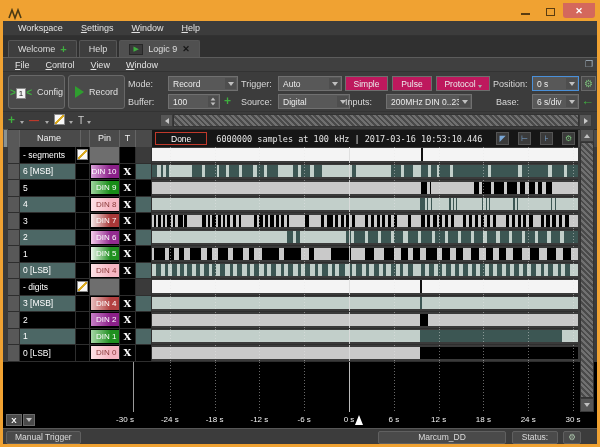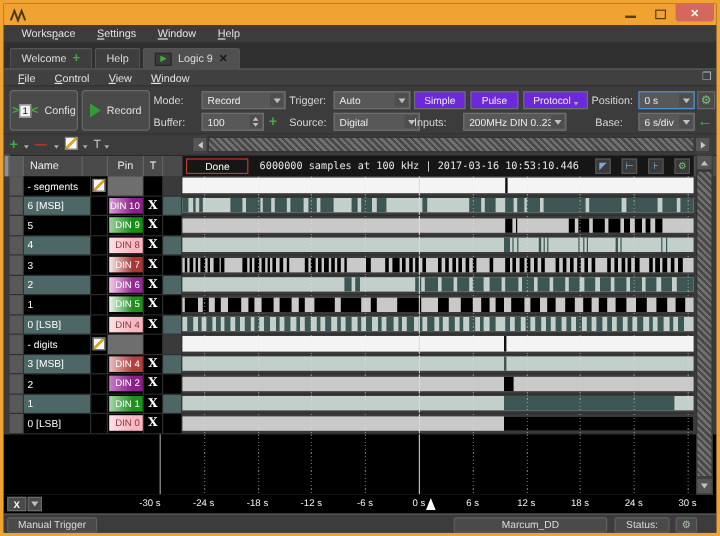--- a/index.html
+++ b/index.html
@@ -39,21 +39,21 @@
   .cfg-g{color:#3fae3f;font-weight:bold;font-size:10px;}
   .cfg-b{background:#f2f2f2;color:#111;font-size:8px;padding:0 2px;border:1px solid #888;line-height:9px;}
   .rec-tri{width:0;height:0;border-left:9px solid #2f9e2f;border-top:6px solid transparent;border-bottom:6px solid transparent;}
   .tlabel{position:absolute;color:#d8d8d8;font-size:9px;}
   .combo,.tbtn,.spin{position:absolute;height:15px;background:#585858;border:1px solid #707070;color:#ececec;
          font-size:8.5px;display:flex;align-items:center;padding:0 4px;overflow:hidden;white-space:nowrap;}
   .combo{padding-right:13px;}
   .dd{position:absolute;right:1px;top:1px;bottom:1px;width:11px;background:#4e4e4e;display:flex;align-items:center;justify-content:center;}
   .tri-d{width:0;height:0;border-left:3px solid transparent;border-right:3px solid transparent;border-top:4px solid #c0c0c0;}
   .tri-u{width:0;height:0;border-left:3px solid transparent;border-right:3px solid transparent;border-bottom:4px solid #c0c0c0;}
-  .tbtn{justify-content:center;background:#6d28d9;border-color:#6e6e6e;}
+  .tbtn{justify-content:center;background:#be185d;border-color:#6e6e6e;}
   .combo.focus{border:1px solid #4a90d9;}
   .greenglyph{position:absolute;color:#3fae3f;font-weight:bold;font-size:12px;}
   .gearbtn{position:absolute;width:15px;height:15px;background:#4a4a4a;border:1px solid #686868;color:#7bbf7b;
            font-size:10px;display:flex;align-items:center;justify-content:center;}
   .spin{padding-right:12px;}
   .spin-ars{position:absolute;right:1px;top:1px;bottom:1px;width:10px;background:#4e4e4e;display:flex;flex-direction:column;
             align-items:center;justify-content:center;gap:1px;}
   .spin-ars .tri-u,.spin-ars .tri-d{transform:scale(.8);}
   
   .toolrow2{position:absolute;top:108px;left:0;width:594px;height:18px;background:#3c3c3c;border-top:1px solid #333;}
@@ -269,21 +269,21 @@
         <span class="tri-l"></span>
       </div>
     <div class="hatch hs-track"></div>
     <div class="sbtn hs-right">
         <span class="tri-r"></span>
       </div>
   </div>
 
   <div class="tablehead">
     <div class="th-cell" style="left:5px;width:12px;background:#585858;"></div>
-    <div class="th-cell" style="left:3px;width:63px;">Name</div>
+    <div class="th-cell" style="left:15px;width:63px;">Name</div>
     <div class="th-cell" style="left:73px;width:14px;"></div>
     <div class="th-cell" style="left:87px;width:30px;">Pin</div>
     <div class="th-cell" style="left:117px;width:16px;">T</div>
     <div class="th-plot">
       <span class="done-box">Done</span>
       <span class="acq-info">6000000 samples at 100 kHz | 2017-03-16 10:53:10.446</span>
     </div>
     <div class="ph-icons">
       <span class="ph-ic">◤</span>
       <span class="ph-ic">⊢</span>

